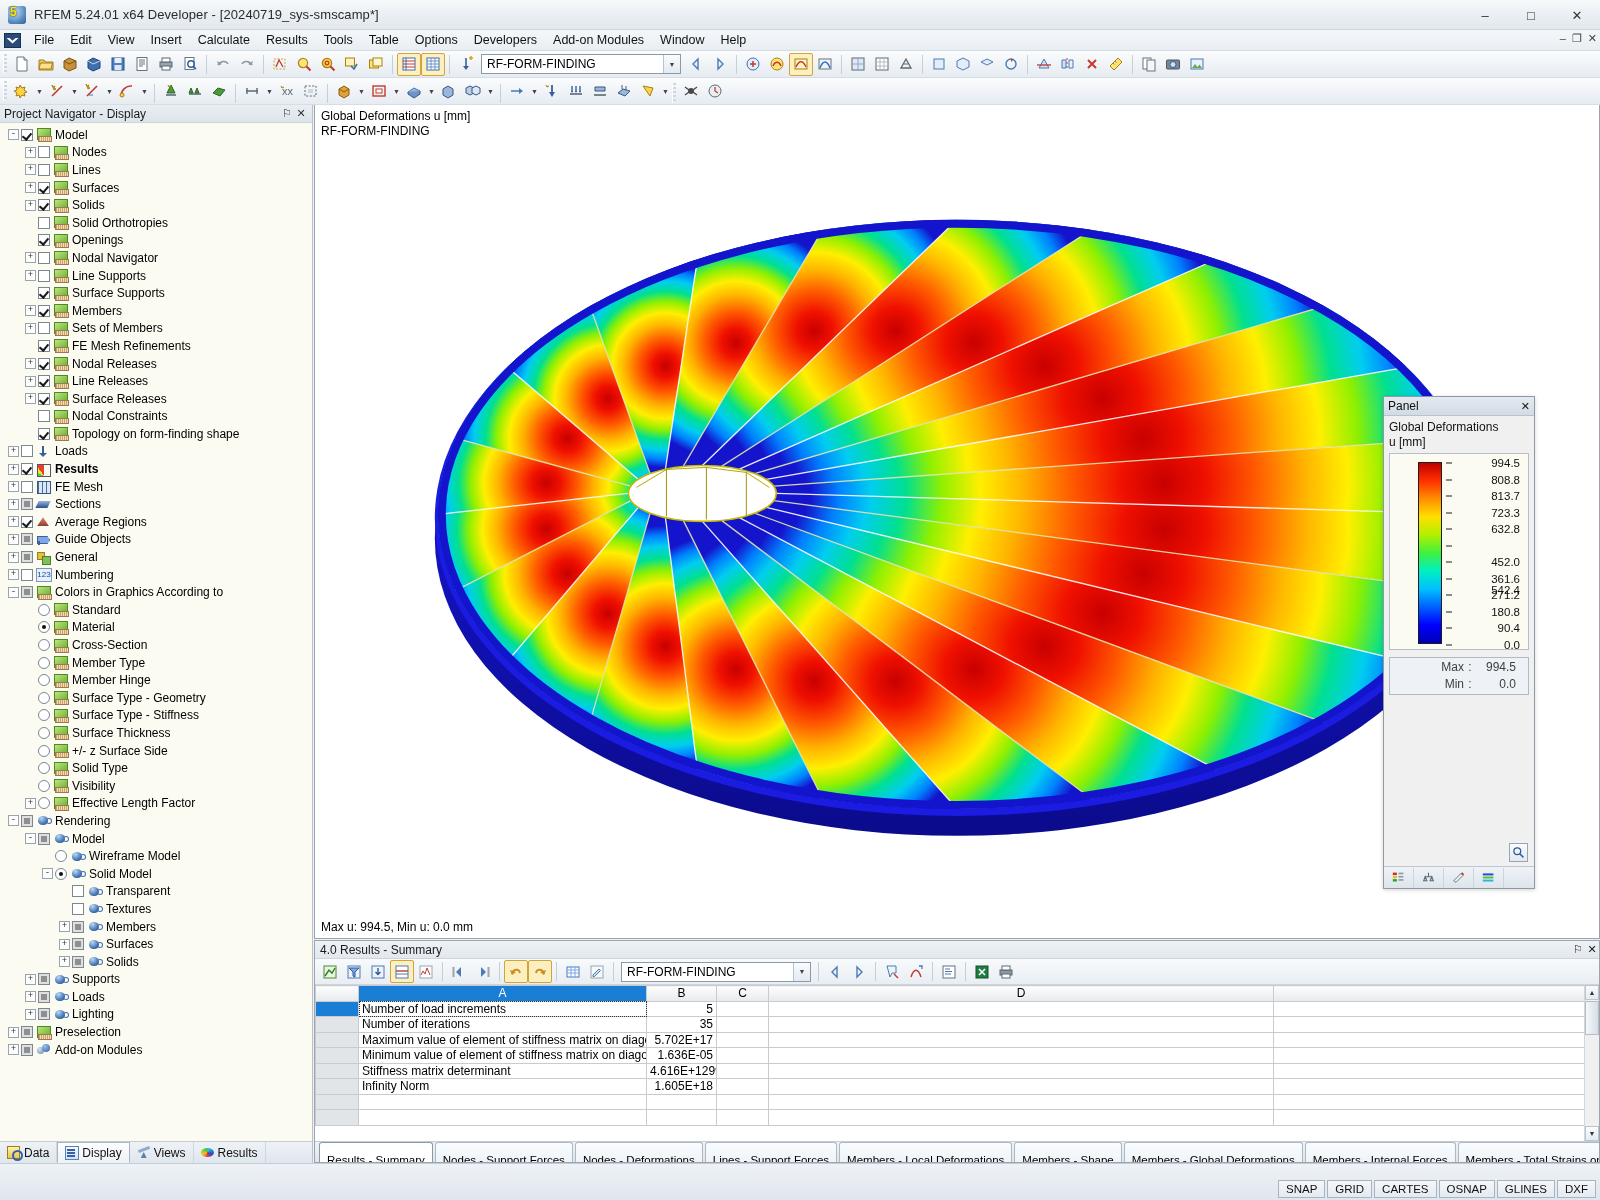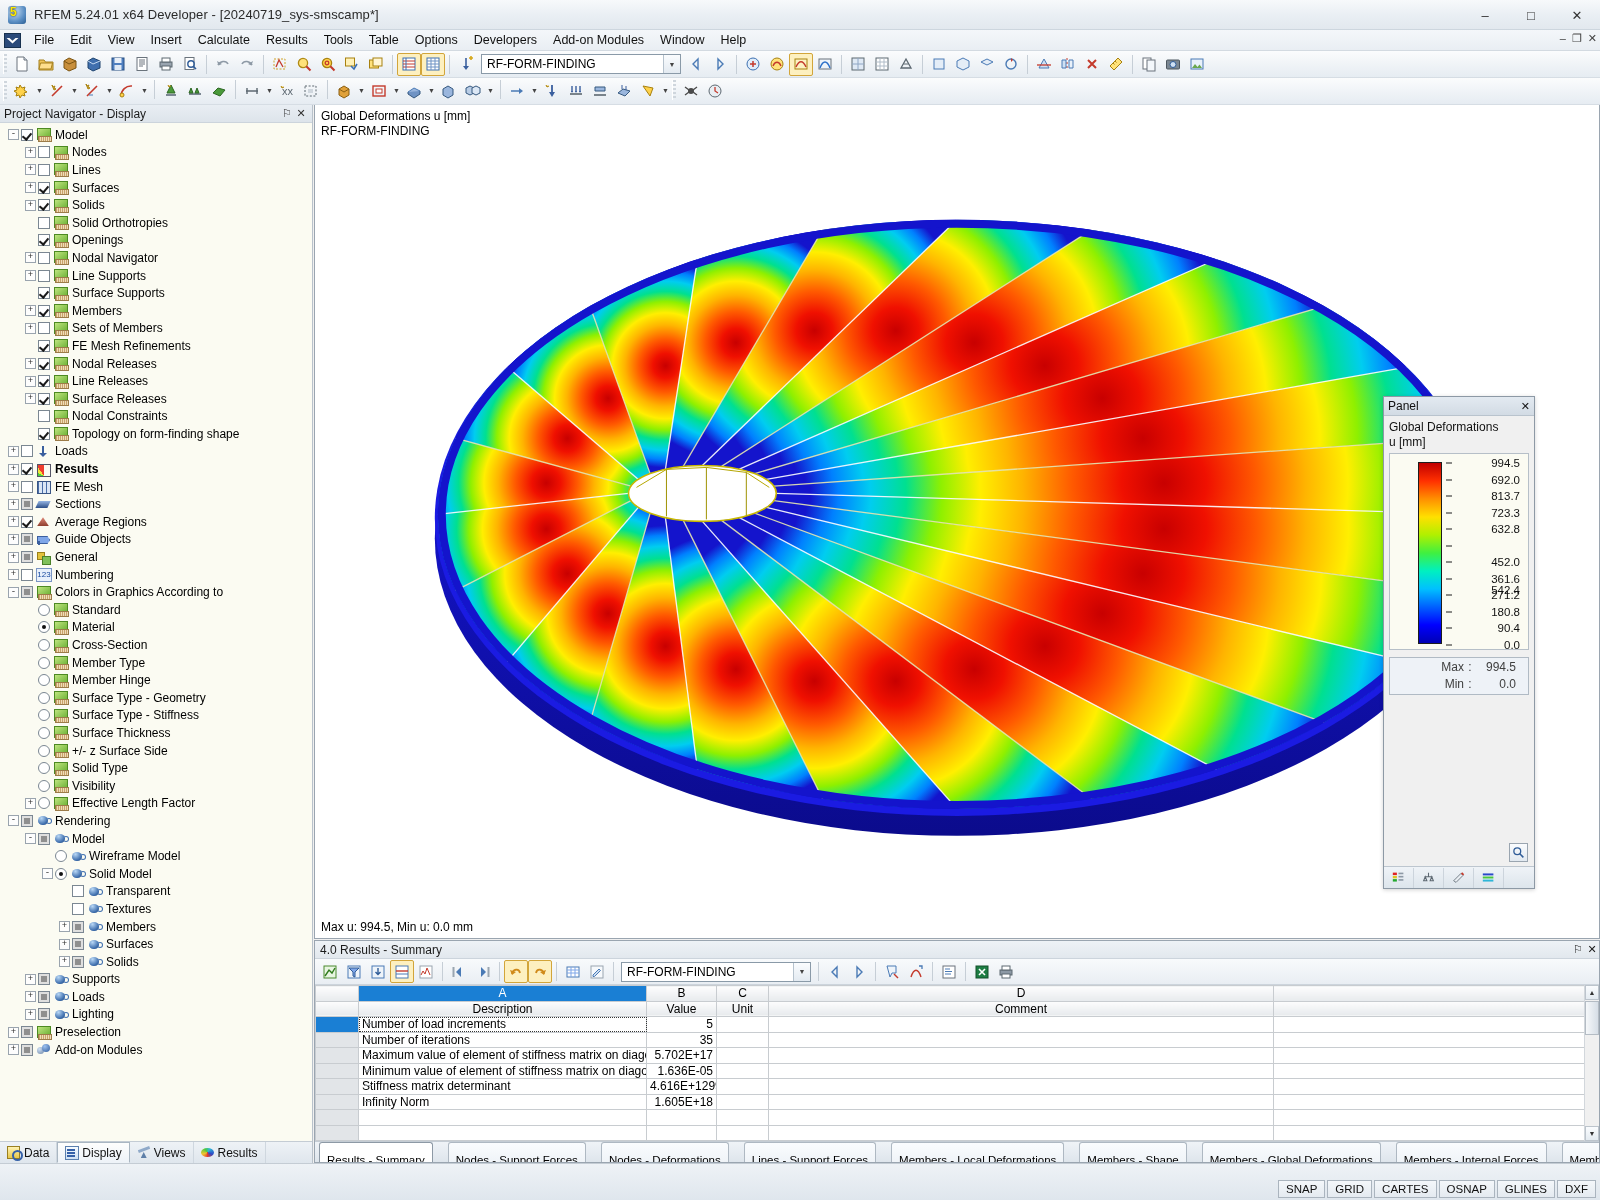--- a/index.html
+++ b/index.html
@@ -398,21 +398,21 @@
   #tblTabs {
     height: 21px; display: flex; align-items: stretch;
     background: linear-gradient(to bottom,#eff3f7,#dee5ec);
     border-top: 1px solid #c4ccd4; padding-left: 4px; overflow: hidden;
   }
   .gtab {
     display: flex; align-items: center; padding: 17px 7px;
     font-size: 11.5px; color: #000; cursor: default;
     background: linear-gradient(to bottom,#fafcfe,#e7edf3);
     border: 1px solid #aeb8c2; border-bottom: none;
-    margin-right: 15px; border-radius: 3px 3px 0 0;
+    margin-right: 2px; border-radius: 3px 3px 0 0;
     white-space: nowrap;
   }
   .gtab.sel { background: #fff; border-color: #8d99a5; font-weight: normal; }
   #vscroll {
     position: absolute; right: 0; top: 0; width: 15px; bottom: 0;
     background: #f0f0f0; border-left: 1px solid #d2d7dc;
   }
   #vscroll .arrU, #vscroll .arrD {
     height: 15px; background: linear-gradient(to bottom,#fafcfe,#e4ebf1);
     border: 1px solid #bcc4cc; display:flex;align-items:center;justify-content:center;
@@ -724,21 +724,21 @@
   <div class="tbtn">
     <svg class="ico" viewBox="0 0 16 16">
         <rect x="2" y="3" width="12" height="10" fill="#e9f1fa" stroke="#4a7ab5"></rect>
         <path d="M3 12l3-4 2.5 3 2-2.5L13 12z" fill="#6aa84f"></path>
       </svg>
   </div>
 </div>
 
 <div class="toolbar" id="toolbar2">
   <div class="tgrip"></div>
-  <div id="tb2" style="display:flex;align-items:flex-start">
+  <div id="tb2" style="display:flex;align-items:flex-end">
       <div class="tbtn">
         <svg class="ico" viewBox="0 0 16 16">
           <path d="M6 2l2 3 3-1-1 3 3 2-3 1 1 3-3-1-2 3-1-3-3 1 1-3-3-2 3-1-1-3 3 1z" fill="#ffd24a" stroke="#a8810f"></path>
         </svg>
       </div>
       <div style="width: 11px; height: 22px; display: flex; align-items: center; justify-content: center; font-size: 7px; color: rgb(68, 68, 68);">▼</div>
       <div class="tbtn">
         <svg class="ico" viewBox="0 0 16 16">
           <path d="M3 13L13 3" stroke="#c43a2c" stroke-width="1.6"></path>
           <path d="M3 2l1 2 2-1-1 2 2 1-2 1z" fill="#ffd24a" stroke="#a8810f"></path>
@@ -1683,21 +1683,21 @@
       </div>
       <div id="panelBody">
         <div class="pTxt">Global Deformations</div>
         <div class="pTxt">u [mm]</div>
         <div id="legendBox">
           <div id="legendBar" style="background: linear-gradient(to top, rgb(0, 0, 180), rgb(0, 0, 255), rgb(0, 96, 255), rgb(0, 192, 255), rgb(0, 240, 192), rgb(64, 240, 64), rgb(176, 240, 0), rgb(255, 224, 0), rgb(255, 144, 0), rgb(255, 48, 0), rgb(192, 0, 0));"></div>
           <div id="legendLabels">
               <div class="lgTick" style="top: 8px;"></div>
               <div class="lgLabel" style="top: 8px;">994.5</div>
               <div class="lgTick" style="top: 24.5455px;"></div>
-              <div class="lgLabel" style="top: 24.5455px;">692.0</div>
+              <div class="lgLabel" style="top: 24.5455px;">808.8</div>
               <div class="lgTick" style="top: 41.0909px;"></div>
               <div class="lgLabel" style="top: 41.0909px;">813.7</div>
               <div class="lgTick" style="top: 57.6364px;"></div>
               <div class="lgLabel" style="top: 57.6364px;">723.3</div>
               <div class="lgTick" style="top: 74.1818px;"></div>
               <div class="lgLabel" style="top: 74.1818px;">632.8</div>
               <div class="lgTick" style="top: 90.7273px;"></div>
               <div class="lgLabel" style="top: 90.7273px; margin-top: 44px;">542.4</div>
               <div class="lgTick" style="top: 107.273px;"></div>
               <div class="lgLabel" style="top: 107.273px;">452.0</div>
@@ -1901,28 +1901,20 @@
         </colgroup>
         <thead>
           <tr id="hdrLetters">
               <th></th>
               <th class="colsel">A</th>
               <th>B</th>
               <th>C</th>
               <th>D</th>
               <th></th>
             </tr>
-          <tr id="hdrNames">
-              <th></th>
-              <th>Description</th>
-              <th>Value</th>
-              <th>Unit</th>
-              <th>Comment</th>
-              <th></th>
-            </tr>
         </thead>
         <tbody id="gridBody">
             <tr>
               <td class="rowhdr sel"></td>
               <td class="desc cur">Number of load increments</td>
               <td class="val">5</td>
               <td></td>
               <td></td>
               <td></td>
             </tr>

